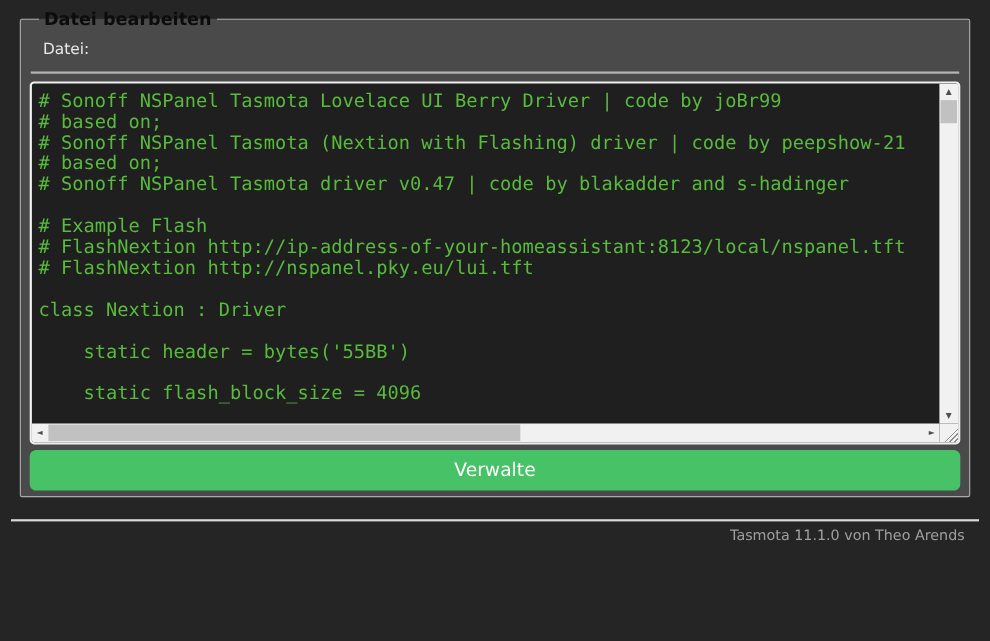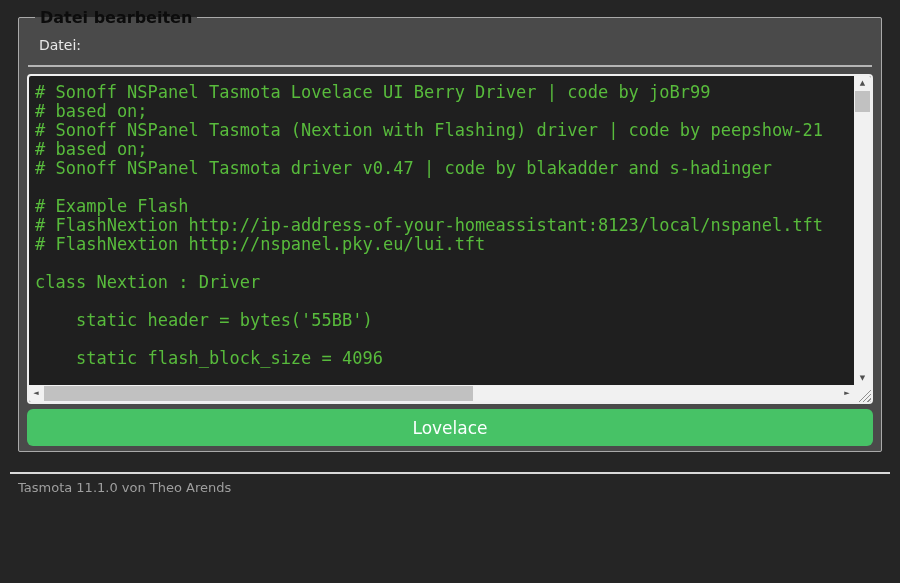--- a/index.html
+++ b/index.html
@@ -76,21 +76,21 @@
     font-family:"DejaVu Sans","Liberation Sans",sans-serif;
     cursor:pointer;
   }
   .btn-save   { background:#47c266; margin-top:5px; }
   .btn-manage { background:#1fa3ec; }
   .manage-wrap { margin-top:11px; }
 
   
   .footer { margin-top:20px; }
   .footer hr { border:none; border-top:2px solid #d9d9d9; margin:0 -8px; }
-  .version { color:#9f9f9f; font-size:13px; padding:6px 5px 0 0; }
+  .version { text-align:right; color:#9f9f9f; font-size:13px; padding:6px 5px 0 0; }
 </style>
 </head>
 <body>
 
 <div class="page">
 
   <fieldset class="form-card">
     <legend class="card-legend">Datei bearbeiten</legend>
 
     <label class="file-label">Datei:</label>
@@ -125,21 +125,21 @@
         <div class="sb-btn left">◄</div>
         <div class="hthumb"></div>
         <div class="sb-btn right">►</div>
       </div>
 
       <div class="sb-corner">
         <div class="resize-grip"></div>
       </div>
     </div>
 
-    <button class="btn btn-save">Lovelace</button>
+    <button class="btn btn-save">Verwalte</button>
   </fieldset>
 
 
   <div class="footer">
     <hr>
     <div class="version">Tasmota 11.1.0 von Theo Arends</div>
   </div>
 
 </div>
 

